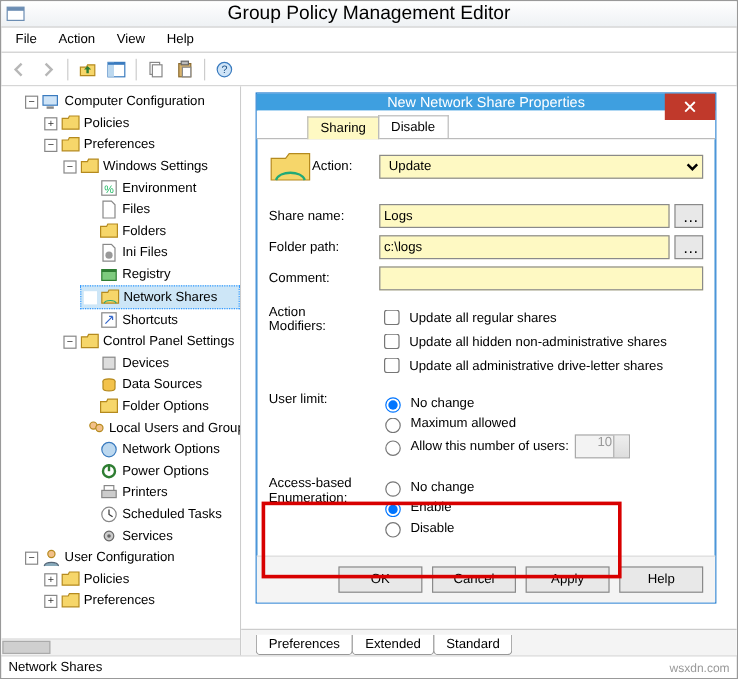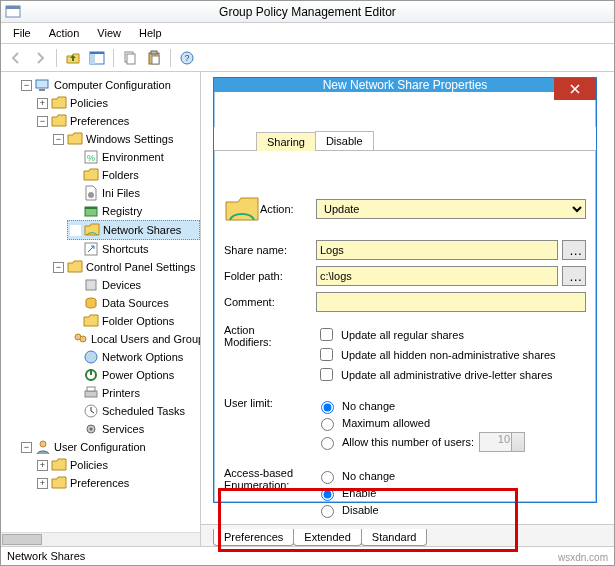--- a/index.html
+++ b/index.html
@@ -13,21 +13,21 @@
     height: 566px;
     overflow: hidden;
     position: relative;
     border: 1px solid #999;
   }
   
   .titlebar {
     background: linear-gradient(#fff,#eef1f4);
     height: 22px;
     display:flex; align-items:center; justify-content:center;
-    font-size:12px;
+    font-size:16px;
     border-bottom:1px solid #ccc;
     position:relative;
   }
   .titlebar .sysicon { position:absolute; left:4px; top:3px; }
   .menubar { display:flex; gap:2px; padding:2px 4px; border-bottom:1px solid #ccc; }
   .menubar span { padding:2px 8px; }
   .toolbar { display:flex; align-items:center; gap:2px; padding:2px 4px; border-bottom:1px solid #ccc; height:28px;}
   .tb-btn { width:22px; height:22px; display:flex; align-items:center; justify-content:center; border:1px solid transparent;}
   .tb-btn svg { width:16px; height:16px; }
   .tb-sep { width:1px; height:18px; background:#ccc; margin:0 3px;}
@@ -49,21 +49,21 @@
   .tabstrip-bottom .tab { border:1px solid #999; border-top:none; border-radius:0 0 4px 4px; background:#fff; padding:2px 10px; margin-right:-1px; font-size:11px;}
   .tabstrip-bottom .tab.active { background:#fff; font-weight:normal; }
   .statusbar { height:18px; border-top:1px solid #ccc; padding:1px 6px; font-size:11px; display:flex; align-items:center; justify-content:space-between;}
   .hscroll { position:absolute; left:0; right:0; bottom:0; height:14px; background:#f0f0f0; border-top:1px solid #ddd; display:flex;}
   .hscroll .thumb { width:40px; background:#cfcfcf; border:1px solid #aaa; margin:1px; }
   
   .dialog {
     position:absolute; left:212px; top:76px; width:384px; height:426px;
     border:1px solid #1e7bd0; background:#fff;
     box-shadow:0 0 0 1px #9ec8e8 inset;
-    display:flex; flex-direction:column;gap:35px;
+    display:flex; flex-direction:column;
   }
   .dialog .dlg-title { height:28px; background:#3e9fe0; color:#fff; display:flex; align-items:center; justify-content:center; position:relative; font-size:12px;}
   .dlg-close { position:absolute; right:0; top:0; width:42px; height:22px; background:#c0392b; color:#fff; display:flex; align-items:center; justify-content:center; font-size:12px;}
   .dlg-tabs { display:flex; padding:4px 6px 0 6px; border-bottom:1px solid #bbb; background:#fff;}
   .dlg-tabs .dtab { border:1px solid #bbb; border-bottom:none; background:#fff; padding:3px 10px; font-size:11px; margin-right:-1px;}
   .dlg-tabs .dtab.active { background:#fef9c3; position:relative; top:1px;margin-left:36px; }
   .dlg-body { flex:1; padding:8px 10px; font-size:11px; position:relative;}
   .row { display:flex; align-items:center; margin-bottom:6px;justify-content:space-between; }
   .lab { width:92px; }
   .val { flex:1; }
@@ -200,20 +200,31 @@
                     <li>
                           <div class="node">
                             <span class="toggler empty"></span>
                             <span class="icon">
                               <svg width="16" height="16">
                                 <rect x="2" y="2" width="12" height="12" fill="#fff" stroke="#888"></rect>
                                 <text x="8" y="12" text-anchor="middle" font-size="9" fill="#2b6">%</text>
                               </svg>
                             </span>
                             <span>Environment</span>
+                          </div>
+                        </li>
+                    <li>
+                          <div class="node">
+                            <span class="toggler empty"></span>
+                            <span class="icon">
+                              <svg width="16" height="16">
+                                <path d="M3 1h7l3 3v11H3z" fill="#fff" stroke="#888"></path>
+                              </svg>
+                            </span>
+                            <span>Files</span>
                           </div>
                         </li>
                     <li>
                           <div class="node">
                             <span class="toggler empty"></span>
                             <span class="icon">
                               <svg width="16" height="16">
                                 <path d="M1 4h5l1-2h8v11H1z" fill="#f6d66a" stroke="#b58a1e"></path>
                               </svg>
                             </span>

